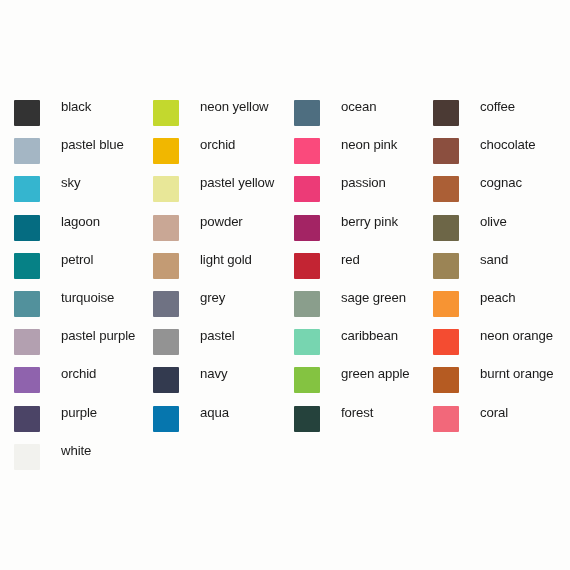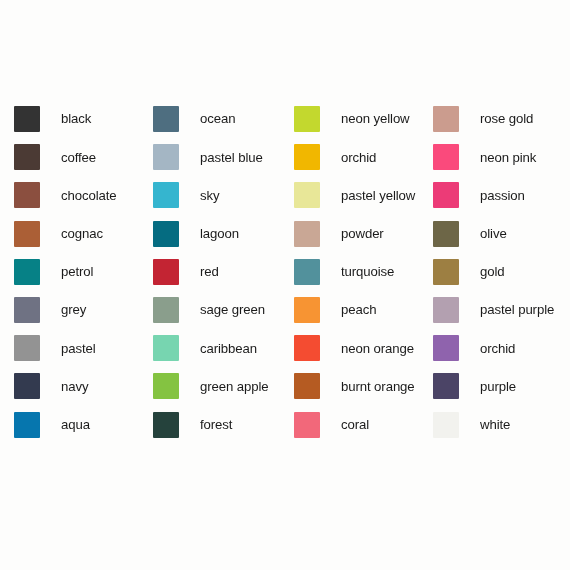--- a/index.html
+++ b/index.html
@@ -29,21 +29,20 @@
     left: 14px;
     top: 100px;
     width: 556px;
     display: grid;
     grid-template-columns: 139px 141px 139px 137px;
     grid-auto-rows: 38.2px;
   }
 
   .swatch-item {
     display: flex;
-    align-items: center;
     gap: 0;
   }
 
   .swatch-chip {
     width: 26px;
     height: 26px;
     flex: 0 0 26px;
     border-radius: 1px;
   }
 
@@ -59,32 +58,28 @@
 </head>
 <body>
 
 <div id="swatch-chart">
   <div class="chart-grid">
       <div class="swatch-item">
         <div class="swatch-chip" title="#333333" style="background: rgb(51, 51, 51);"></div>
         <span class="swatch-label">black</span>
       </div>
       <div class="swatch-item">
+        <div class="swatch-chip" title="#c3d82e" style="background: rgb(195, 216, 46);"></div>
+        <span class="swatch-label">neon yellow</span>
+      </div>
+      <div class="swatch-item">
         <div class="swatch-chip" title="#4e6e80" style="background: rgb(78, 110, 128);"></div>
         <span class="swatch-label">ocean</span>
       </div>
       <div class="swatch-item">
-        <div class="swatch-chip" title="#c3d82e" style="background: rgb(195, 216, 46);"></div>
-        <span class="swatch-label">neon yellow</span>
-      </div>
-      <div class="swatch-item">
-        <div class="swatch-chip" title="#cb9c8e" style="background: rgb(203, 156, 142);"></div>
-        <span class="swatch-label">rose gold</span>
-      </div>
-      <div class="swatch-item">
         <div class="swatch-chip" title="#4b3a34" style="background: rgb(75, 58, 52);"></div>
         <span class="swatch-label">coffee</span>
       </div>
       <div class="swatch-item">
         <div class="swatch-chip" title="#a4b6c4" style="background: rgb(164, 182, 196);"></div>
         <span class="swatch-label">pastel blue</span>
       </div>
       <div class="swatch-item">
         <div class="swatch-chip" title="#f1b700" style="background: rgb(241, 183, 0);"></div>
         <span class="swatch-label">orchid</span>
@@ -115,40 +110,48 @@
       </div>
       <div class="swatch-item">
         <div class="swatch-chip" title="#056c81" style="background: rgb(5, 108, 129);"></div>
         <span class="swatch-label">lagoon</span>
       </div>
       <div class="swatch-item">
         <div class="swatch-chip" title="#c9a795" style="background: rgb(201, 167, 149);"></div>
         <span class="swatch-label">powder</span>
       </div>
       <div class="swatch-item">
+        <div class="swatch-chip" title="#a32464" style="background: rgb(163, 36, 100);"></div>
+        <span class="swatch-label">berry pink</span>
+      </div>
+      <div class="swatch-item">
         <div class="swatch-chip" title="#6d6647" style="background: rgb(109, 102, 71);"></div>
         <span class="swatch-label">olive</span>
       </div>
       <div class="swatch-item">
         <div class="swatch-chip" title="#068186" style="background: rgb(6, 129, 134);"></div>
         <span class="swatch-label">petrol</span>
       </div>
       <div class="swatch-item">
+        <div class="swatch-chip" title="#c39b74" style="background: rgb(195, 155, 116);"></div>
+        <span class="swatch-label">light gold</span>
+      </div>
+      <div class="swatch-item">
         <div class="swatch-chip" title="#c32433" style="background: rgb(195, 36, 51);"></div>
         <span class="swatch-label">red</span>
       </div>
       <div class="swatch-item">
+        <div class="swatch-chip" title="#9b8455" style="background: rgb(155, 132, 85);"></div>
+        <span class="swatch-label">sand</span>
+      </div>
+      <div class="swatch-item">
         <div class="swatch-chip" title="#52919c" style="background: rgb(82, 145, 156);"></div>
         <span class="swatch-label">turquoise</span>
       </div>
       <div class="swatch-item">
-        <div class="swatch-chip" title="#9d7f42" style="background: rgb(157, 127, 66);"></div>
-        <span class="swatch-label">gold</span>
-      </div>
-      <div class="swatch-item">
         <div class="swatch-chip" title="#6f7283" style="background: rgb(111, 114, 131);"></div>
         <span class="swatch-label">grey</span>
       </div>
       <div class="swatch-item">
         <div class="swatch-chip" title="#8a9e8c" style="background: rgb(138, 158, 140);"></div>
         <span class="swatch-label">sage green</span>
       </div>
       <div class="swatch-item">
         <div class="swatch-chip" title="#f79433" style="background: rgb(247, 148, 51);"></div>
         <span class="swatch-label">peach</span>

